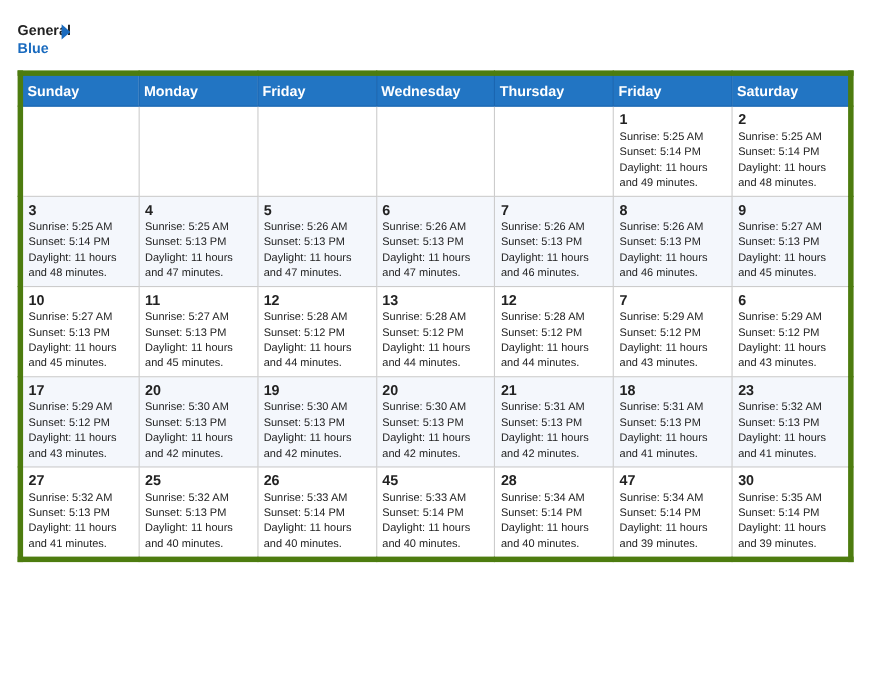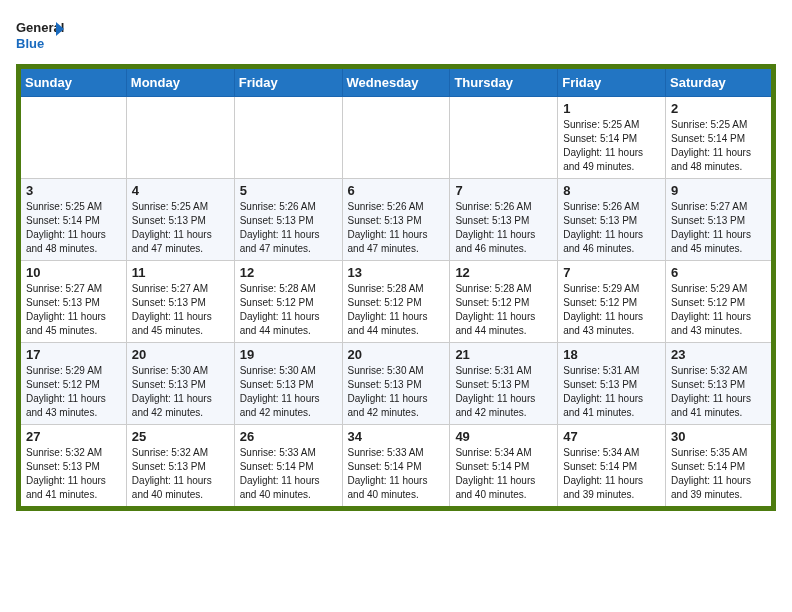--- a/index.html
+++ b/index.html
@@ -297,28 +297,28 @@
 and 40 minutes.</div>
         </td>
         <td>
           <span class="day-num">26</span>
           <div class="cell-info">Sunrise: 5:33 AM
 Sunset: 5:14 PM
 Daylight: 11 hours
 and 40 minutes.</div>
         </td>
         <td>
-          <span class="day-num">34</span>
+          <span class="day-num">45</span>
           <div class="cell-info">Sunrise: 5:33 AM
 Sunset: 5:14 PM
 Daylight: 11 hours
 and 40 minutes.</div>
         </td>
         <td>
-          <span class="day-num">49</span>
+          <span class="day-num">28</span>
           <div class="cell-info">Sunrise: 5:34 AM
 Sunset: 5:14 PM
 Daylight: 11 hours
 and 40 minutes.</div>
         </td>
         <td>
           <span class="day-num">47</span>
           <div class="cell-info">Sunrise: 5:34 AM
 Sunset: 5:14 PM
 Daylight: 11 hours

